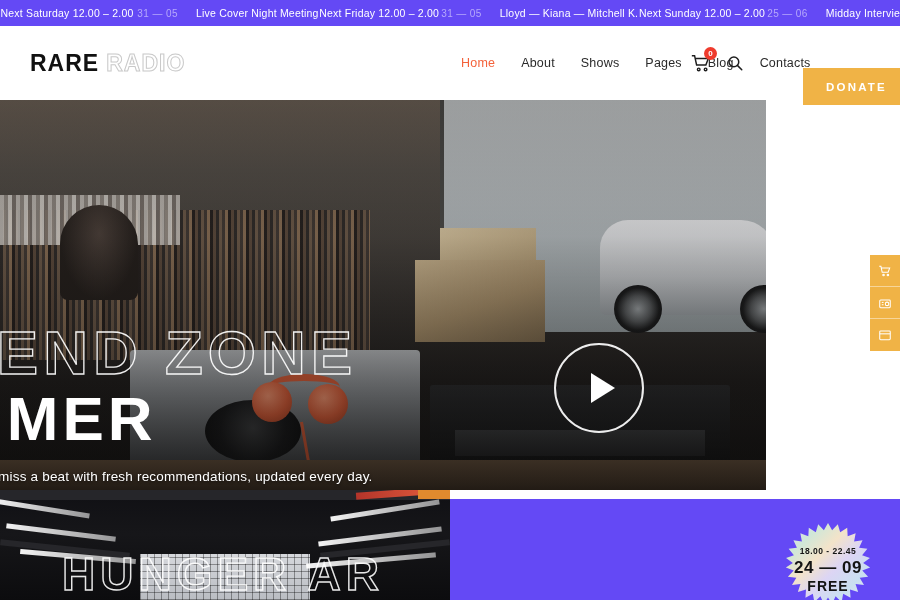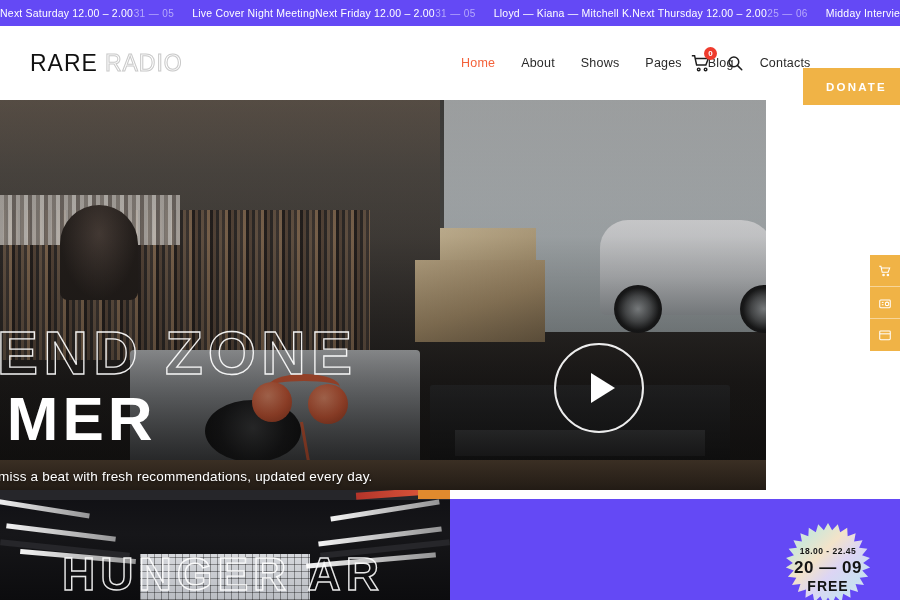--- a/index.html
+++ b/index.html
@@ -29,21 +29,21 @@
   .sp-18{ width:18px; } .sp-60{ width:60px; } .sp-120{ width:112px; }
   .sp-12{ width:12px; }
 
   
   .header{
     position:absolute; top:26px; left:0; width:900px; height:74px;
     background:#fff; display:flex; align-items:center;
   }
   .logo{
     position:absolute; left:30px; top:50%; transform:translateY(-50%);
-    font-size:23px; font-weight:400; letter-spacing:1px; white-space:nowrap;
+    font-size:23px; font-weight:700; letter-spacing:1px; white-space:nowrap;
   }
   .logo .solid{ color:#111111; }
   .logo .outline{
     color:transparent;
     -webkit-text-stroke:1px #c9c9c9;
     margin-left:7px;
   }
   .nav{
     position:absolute; left:415px; top:50%; transform:translateY(-50%);
     display:flex; align-items:center; gap:26px;
@@ -314,21 +314,21 @@
       <span class="tick-label">Next Friday 12.00 – 2.00</span>
     </div>
     <div class="sp-60"></div>
     <div class="tick-item">
       <span class="tick-date">31 — 05</span>
       <span class="sp-18"></span>
       <span class="tick-label">Lloyd — Kiana — Mitchell K.</span>
     </div>
     <div class="sp-18"></div>
     <div class="tick-item">
-      <span class="tick-label">Next Thursday 12.00 – 2.00</span>
+      <span class="tick-label">Next Sunday 12.00 – 2.00</span>
     </div>
     <div class="sp-60"></div>
     <div class="tick-item">
       <span class="tick-date">25 — 06</span>
       <span class="sp-18"></span>
       <span class="tick-label">Midday Intervie</span>
     </div>
   </div>
 
   <div class="header">
@@ -452,21 +452,21 @@
             <stop offset="40%" stop-color="#f3e3c9"></stop>
             <stop offset="58%" stop-color="#dcd5f4"></stop>
             <stop offset="78%" stop-color="#c9dff0"></stop>
             <stop offset="100%" stop-color="#efe4f6"></stop>
           </linearGradient>
         </defs>
         <polygon fill="url(#holo)" points="50,1 54.3,8.5 60.2,2.4 62.7,10.7 70,6.1 70.5,14.8 78.8,11.8 77.2,20.3 86,19.1 82.4,26.9 91,27.8 85.5,34.6 93.7,37.5 86.6,42.6 93.9,47.5 85.7,50.6 91.8,57 83,58.1 87.5,65.5 78.7,64.6 81.4,72.9 72.9,70.3 73.5,79 65.8,74.8 64.2,83.4 57.9,77.4 54.3,85.3 50,78.7 45.7,85.3 42.1,77.4 35.8,83.4 34.2,74.8 26.5,79 27.1,70.3 18.6,72.9 21.3,64.6 12.5,65.5 17,58.1 8.2,57 14.3,50.6 6.1,47.5 13.4,42.6 6.3,37.5 14.5,34.6 9,27.8 17.6,26.9 14,19.1 22.8,20.3 21.2,11.8 29.5,14.8 30,6.1 37.3,10.7 39.8,2.4 45.7,8.5"></polygon>
       </svg>
       <div class="badge-text">
         <div class="bt-time">18.00 - 22.45</div>
-        <div class="bt-date">20 — 09</div>
+        <div class="bt-date">24 — 09</div>
         <div class="bt-free">FREE</div>
       </div>
     </div>
   </div>
 
   <div class="hunger">HUNGER AR</div>
 
 </div>
 
 </body></html>

